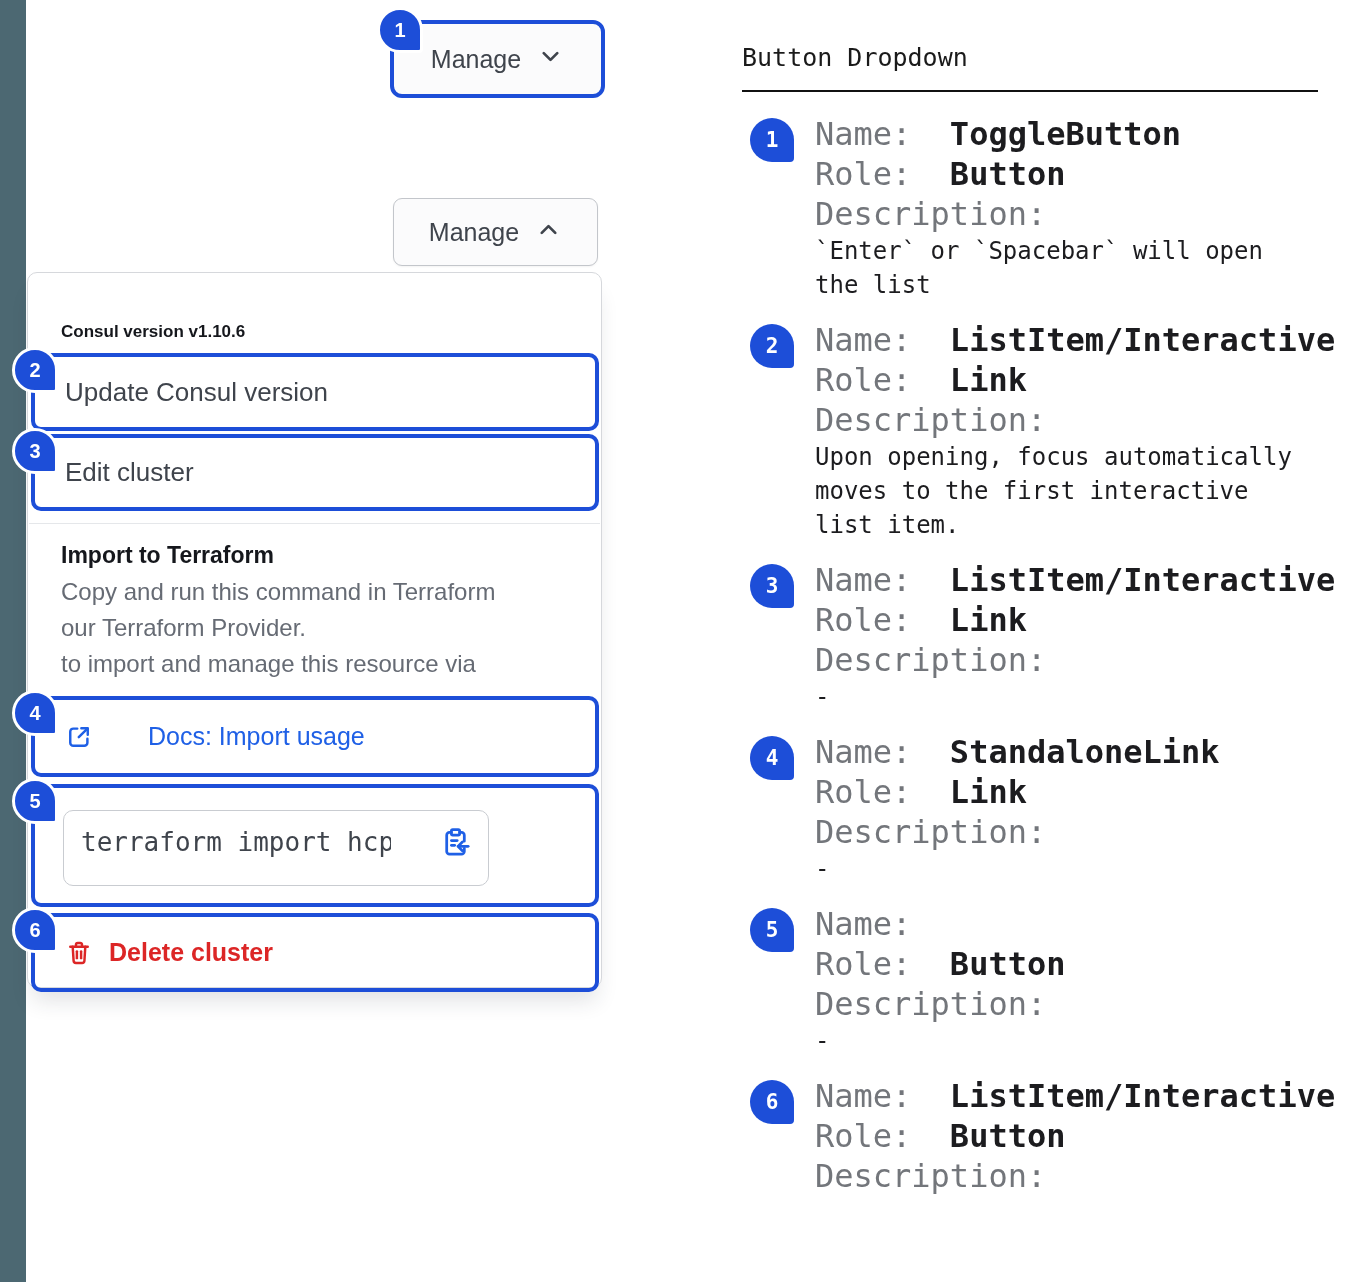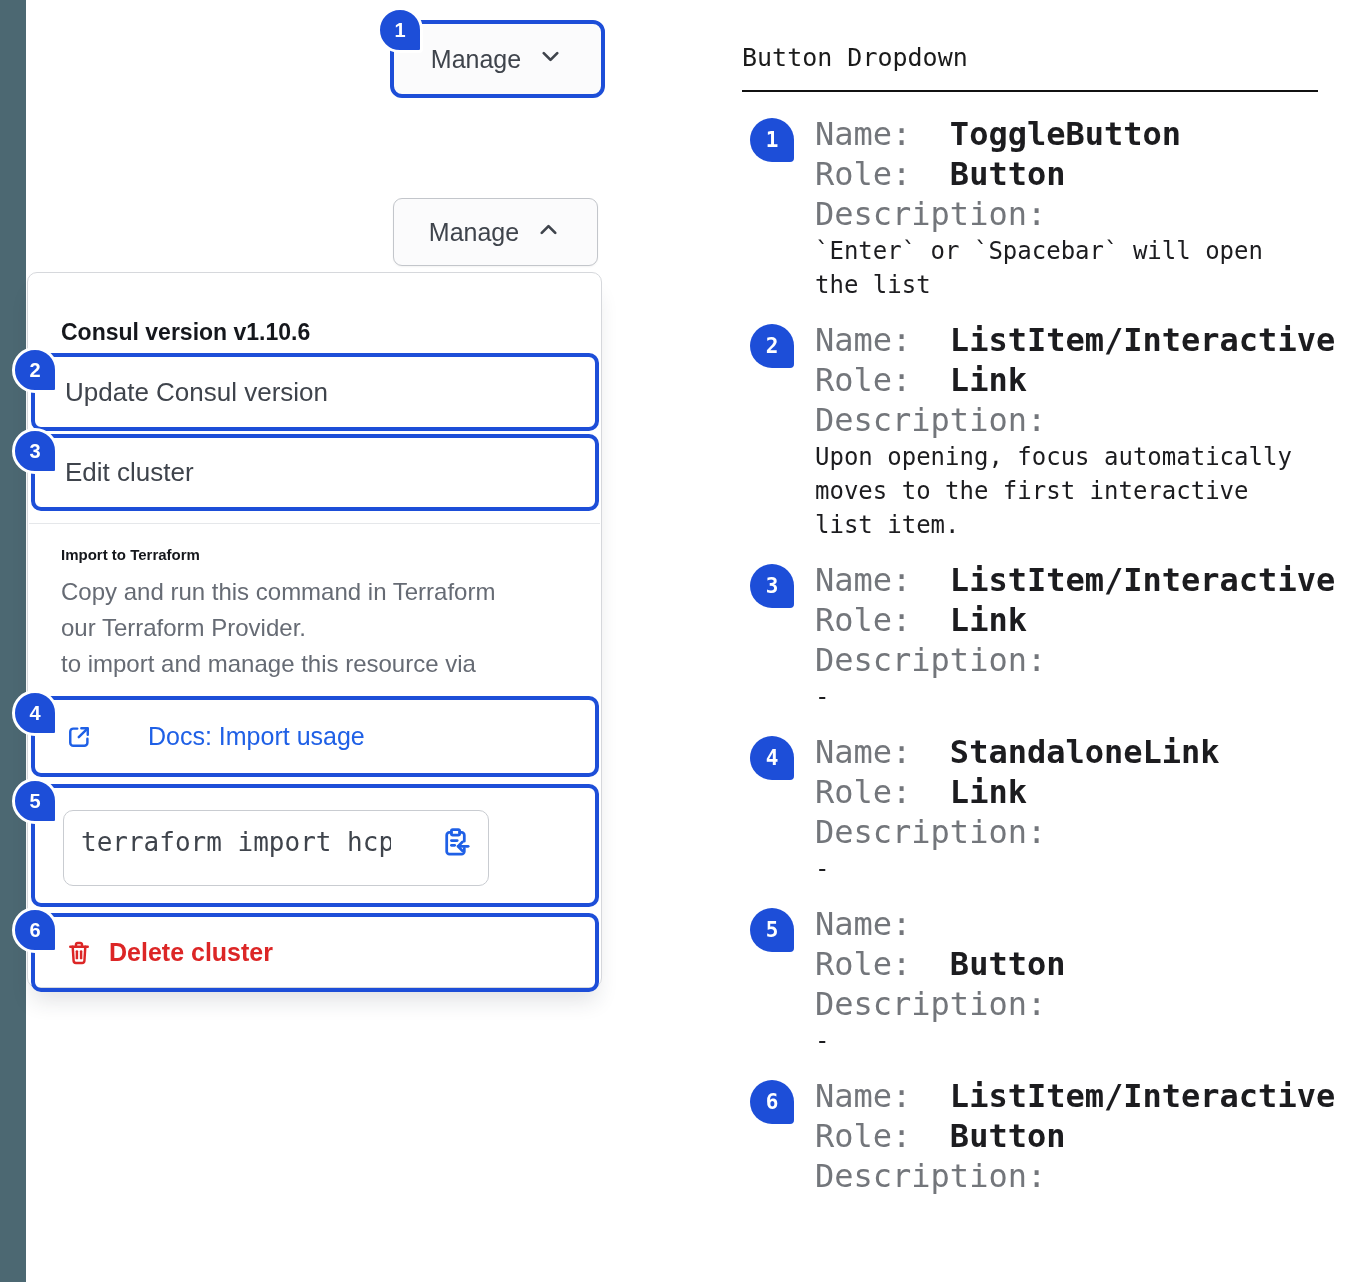--- a/index.html
+++ b/index.html
@@ -49,22 +49,22 @@
   }
   .btn-closed{left:390px;top:20px;width:215px;height:78px;border:4px solid var(--accent);border-radius:12px;}
   .btn-open{left:393px;top:198px;width:205px;height:68px;border:1.5px solid #c3c6cb;border-radius:9px;box-shadow:0 1px 2px rgba(0,0,0,.05);}
   .chev{flex:0 0 auto;color:#3f444c;}
 
   .panel{
     position:absolute;left:27px;top:272px;width:575px;height:716px;
     background:#fff;border:1px solid var(--border);border-radius:10px;
     box-shadow:0 18px 22px -6px rgba(35,45,60,.14);
   }
-  .panel-title{position:absolute;left:33px;top:44px;font-size:23px;font-weight:bold;color:var(--ink);line-height:30px;}
-  .sect-title{position:absolute;left:33px;top:267px;font-size:15px;font-weight:bold;color:var(--ink);line-height:30px;}
+  .panel-title{position:absolute;left:33px;top:44px;font-size:17px;font-weight:bold;color:var(--ink);line-height:30px;}
+  .sect-title{position:absolute;left:33px;top:267px;font-size:23px;font-weight:bold;color:var(--ink);line-height:30px;}
   .panel-divider{position:absolute;left:1px;right:1px;top:250px;height:1px;background:#e5e7ea;}
   .paragraph{position:absolute;left:33px;top:301px;width:520px;font-size:24px;line-height:36px;color:var(--muted);}
 
   .ann-row{
     position:absolute;left:3px;width:568px;
     border:4px solid var(--accent);border-radius:10px;
     background:transparent;
     display:flex;align-items:center;
   }
   .ann-row .pin{left:-23px;top:-10px;}

